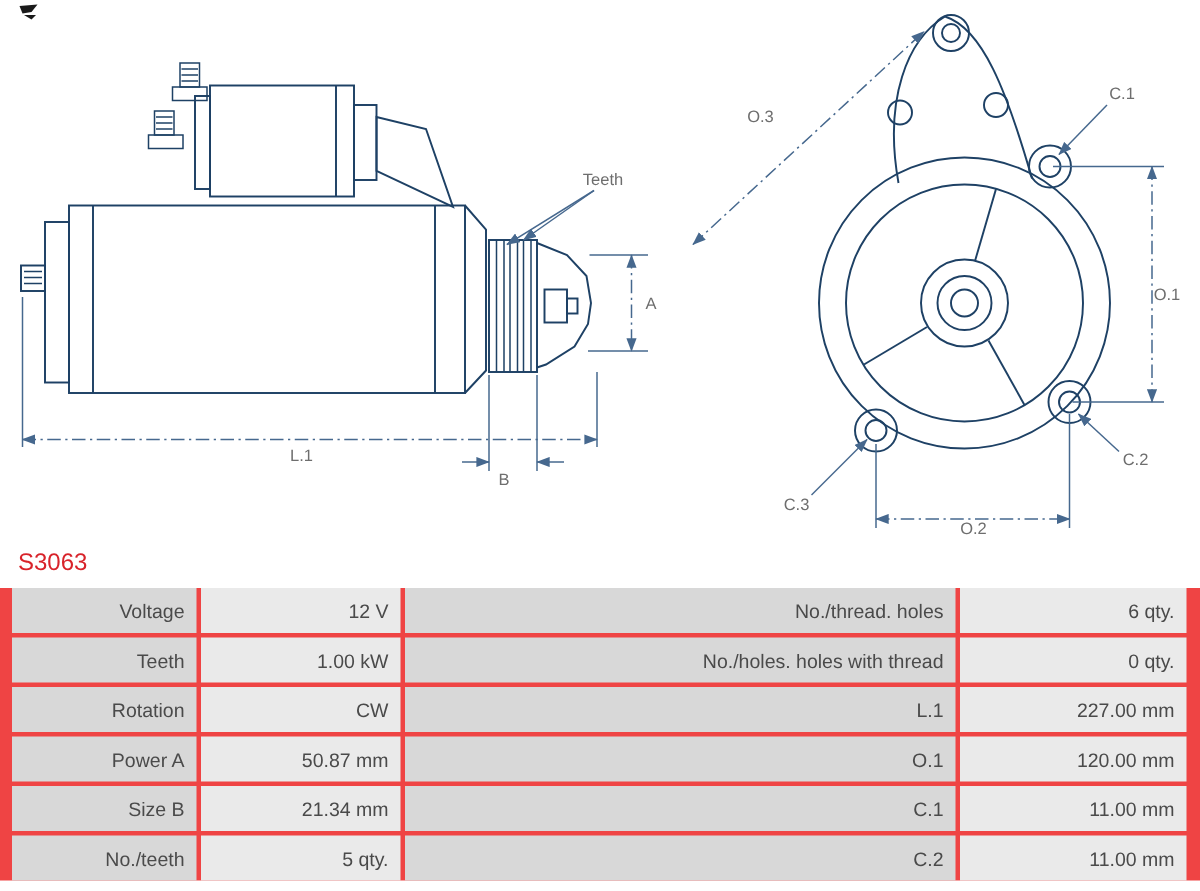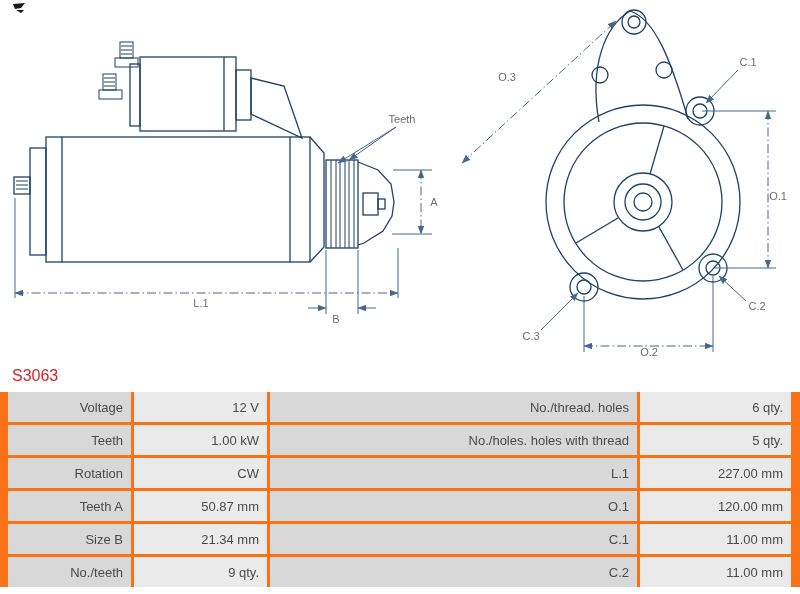--- a/index.html
+++ b/index.html
@@ -18,21 +18,21 @@
     fill: var(--dim-label, #6e6e6e); font-size: 11px;
     font-family: "Liberation Sans", sans-serif;
   }
   .corner { fill: #1a1a1a; stroke: none; }
   .part-number {
     color: var(--part-number, #d8232a); font-size: 16px; font-weight: 400;
     padding: 9px 0 9px 12px; height: 34px;
   }
   .spec-table {
     display: grid; grid-template-columns: 123px 133px 1fr 151px;
-    grid-auto-rows: 30px; gap: 3px; padding: 0 9px 0 8px; background: #f97316;
+    grid-auto-rows: 30px; gap: 3px; padding: 0 9px 0 8px; background: #ef4444;
   }
   .spec-row { display: contents; }
   .cell {
     display: flex; align-items: center; justify-content: flex-end;
     padding-right: 8px; font-size: 13px; color: var(--table-text, #4a4a4a);
   }
   .cell.label { background: var(--label-bg, #d8d8d8); }
   .cell.value { background: var(--value-bg, #eaeaea); }
 </style>
 </head>
@@ -182,39 +182,39 @@
   <div class="spec-row">
     <div class="cell label">Voltage</div>
     <div class="cell value">12 V</div>
     <div class="cell label">No./thread. holes</div>
     <div class="cell value">6 qty.</div>
   </div>
   <div class="spec-row">
     <div class="cell label">Teeth</div>
     <div class="cell value">1.00 kW</div>
     <div class="cell label">No./holes. holes with thread</div>
-    <div class="cell value">5 qty.</div>
+    <div class="cell value">0 qty.</div>
   </div>
   <div class="spec-row">
     <div class="cell label">Rotation</div>
     <div class="cell value">CW</div>
     <div class="cell label">L.1</div>
     <div class="cell value">227.00 mm</div>
   </div>
   <div class="spec-row">
-    <div class="cell label">Teeth A</div>
+    <div class="cell label">Power A</div>
     <div class="cell value">50.87 mm</div>
     <div class="cell label">O.1</div>
     <div class="cell value">120.00 mm</div>
   </div>
   <div class="spec-row">
     <div class="cell label">Size B</div>
     <div class="cell value">21.34 mm</div>
     <div class="cell label">C.1</div>
     <div class="cell value">11.00 mm</div>
   </div>
   <div class="spec-row">
     <div class="cell label">No./teeth</div>
-    <div class="cell value">9 qty.</div>
+    <div class="cell value">5 qty.</div>
     <div class="cell label">C.2</div>
     <div class="cell value">11.00 mm</div>
   </div>
 </div>
 
 </body></html>

